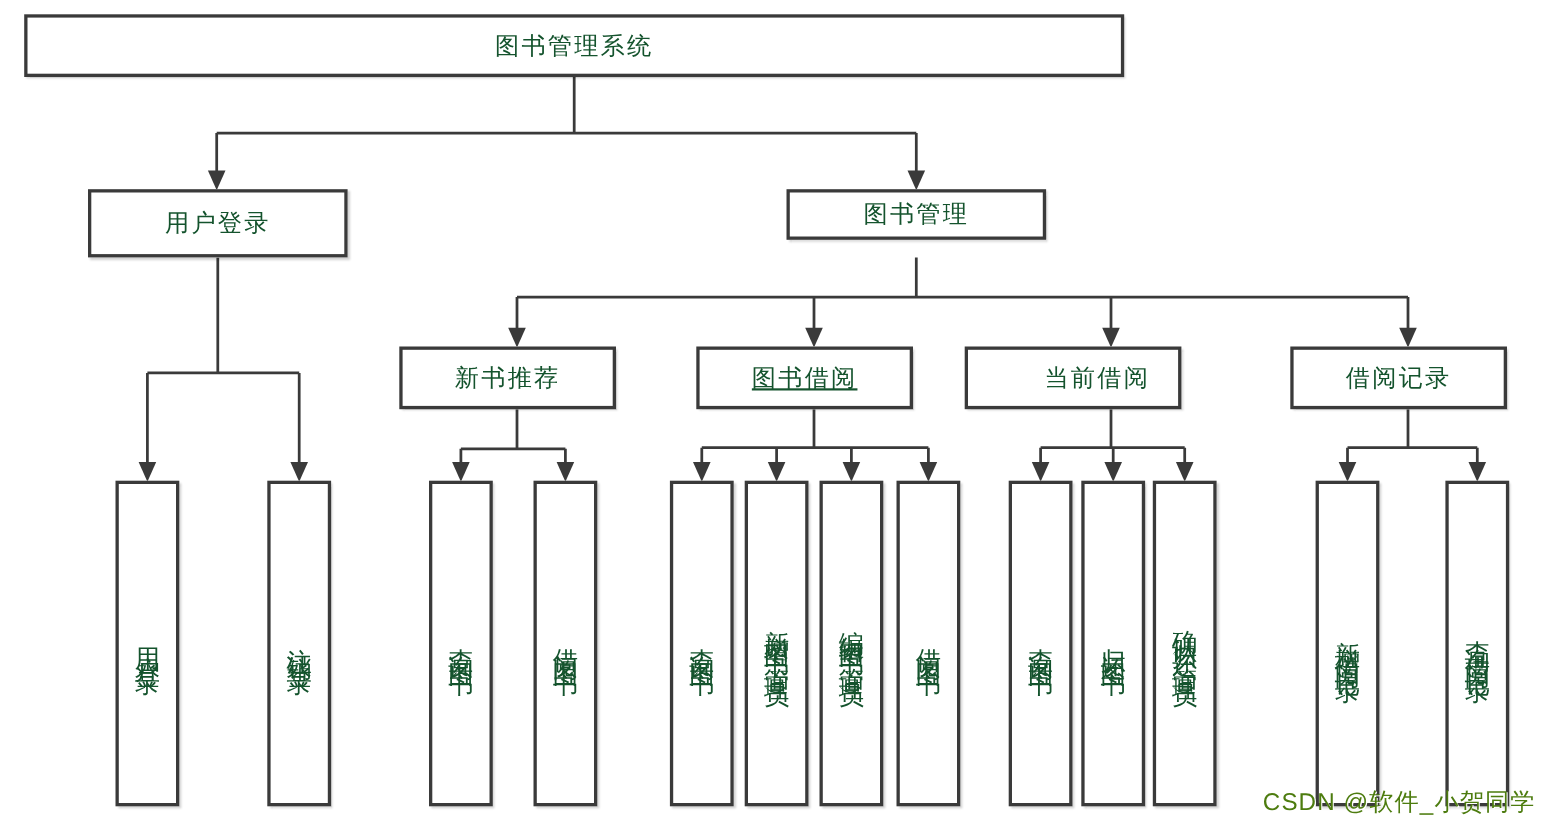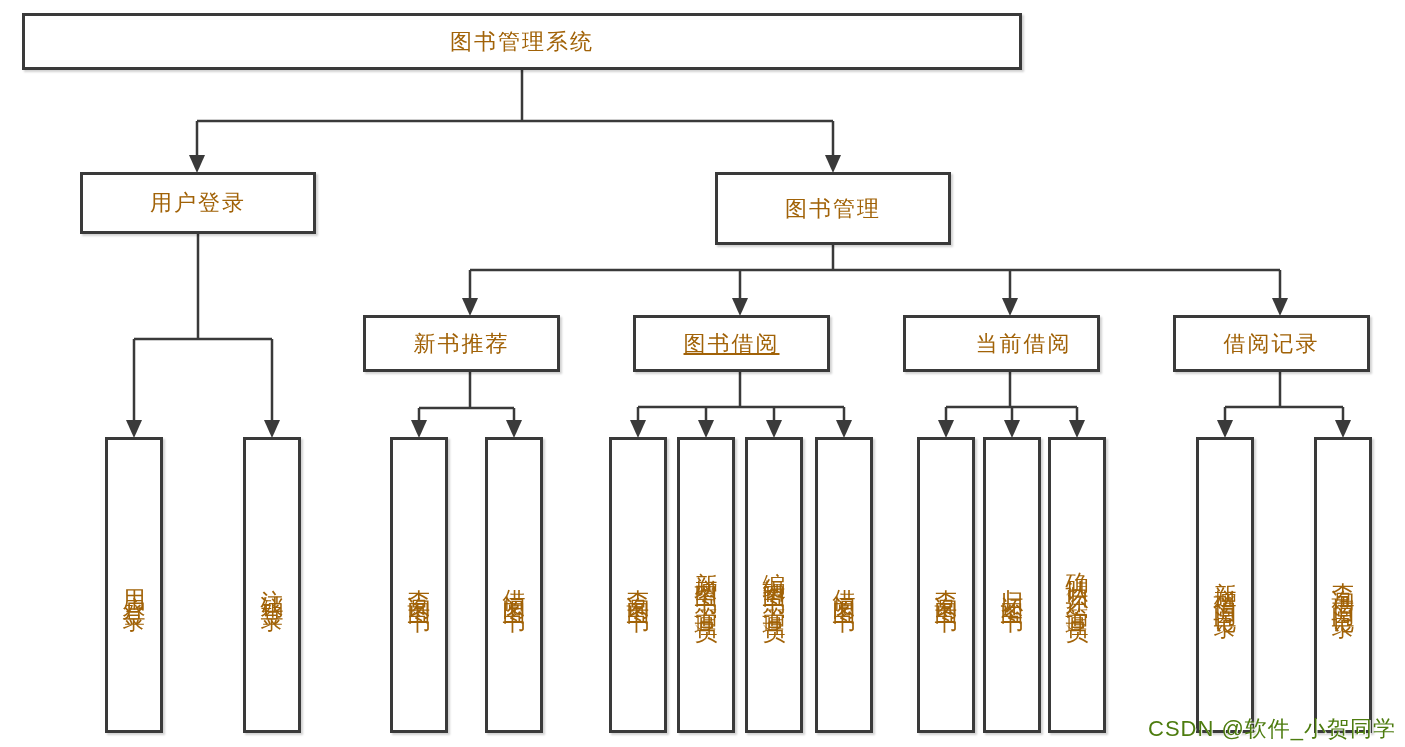--- a/index.html
+++ b/index.html
@@ -22,47 +22,47 @@
     z-index: 1;
   }
   .node {
     position: absolute;
     box-sizing: border-box;
     border: 3px solid #3a3a3a;
     background: #ffffff;
     display: flex;
     align-items: center;
     justify-content: center;
-    color: #a16207;
+    color: #14532d;
     z-index: 2;
     box-shadow: 2px 2px 2px rgba(0,0,0,0.18);
   }
   .node.h-label span {
     font-size: 22px;
     letter-spacing: 2px;
     white-space: nowrap;
   }
   .node.leaf span {
     writing-mode: vertical-rl;
     text-orientation: mixed;
     font-size: 23px;
     letter-spacing: 7px;
     line-height: 1;
     white-space: nowrap;
   }
   
   .n-root   { left: 22px;  top: 13px;  width: 1000px; height: 57px; }
   
   .n-login  { left: 80px;  top: 172px; width: 236px; height: 62px; }
-  .n-mgmt   { left: 715px; top: 172px; width: 236px; height: 73px; }
+  .n-mgmt   { left: 715px; top: 172px; width: 236px; height: 46px; }
   
   .lvl3     { top: 315px; width: 197px; height: 57px; }
   .n-newbook { left: 363px; }
   .n-borrow  { left: 633px; text-decoration: underline; }
-  .n-current { left: 903px; padding-left: 44px; }
+  .n-current { left: 877px; padding-left: 44px; }
   .n-records { left: 1173px; }
   
   .leaf     { top: 437px; width: 58px; height: 296px; }
   .n-a1 { left: 105px; }
   .n-a2 { left: 243px; }
   .n-b1 { left: 390px; }
   .n-b2 { left: 485px; }
   .n-c1 { left: 609px; }
   .n-c2 { left: 677px; }
   .n-c3 { left: 745px; }

